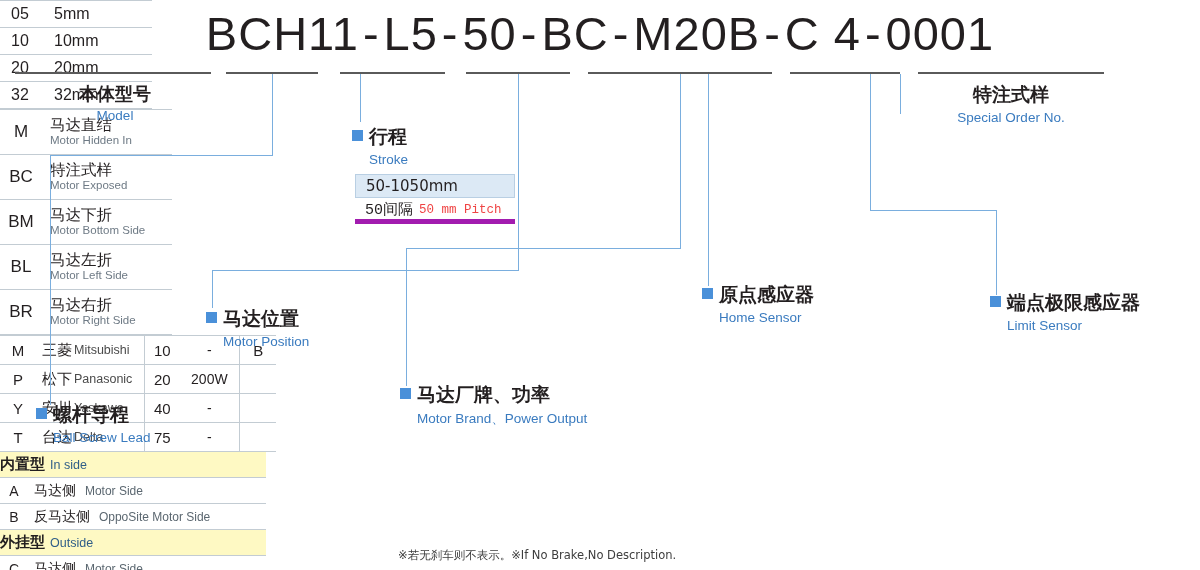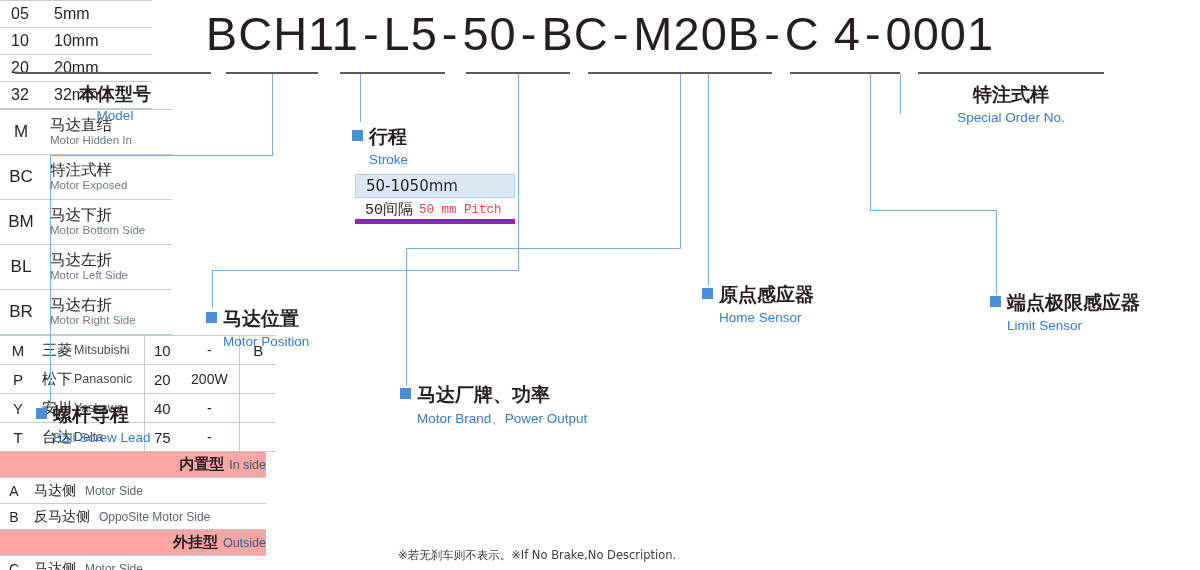--- a/index.html
+++ b/index.html
@@ -79,21 +79,21 @@
   #brand-table .en{font-size:12.5px;color:#4a4a4a;padding-right:12px;}
   #brand-table .num{width:32px;text-align:center;font-size:15px;border-left:1px solid #c3ccd3;}
   #brand-table .pw{width:58px;text-align:center;font-size:14px;}
   #brand-table .bk{width:34px;text-align:center;font-size:15px;border-left:1px solid #c3ccd3;}
   #brand-note{position:absolute;left:398px;top:548px;font-size:11.5px;color:#3d3d3d;
     font-family:"DejaVu Sans","Liberation Sans",sans-serif;white-space:nowrap;}
 
   
   #home-table{left:700px;top:338px;width:266px;}
   #home-table .r{display:flex;align-items:center;height:25px;border-bottom:1px solid #c3ccd3;}
-  #home-table .hdr{background:#fca5a5;justify-content:flex-end;}
+  #home-table .hdr{background:#fef9c3;justify-content:flex-start;}
   #home-table .c1{width:28px;text-align:center;font-size:14px;}
   #home-table .c2{flex:1;padding-left:6px;font-size:14px;}
   #home-table .en{font-size:12px;color:#5b6770;padding-left:5px;}
   #home-table .hdr .cn{font-size:15px;font-weight:bold;}
   #home-table .hdr .en{font-size:12.5px;color:#2f5d88;}
 
   
   #stroke-box1{
     position:absolute;left:355px;top:174px;width:160px;height:24px;
     background:#dce9f5;border:1px solid #b9cfe3;

